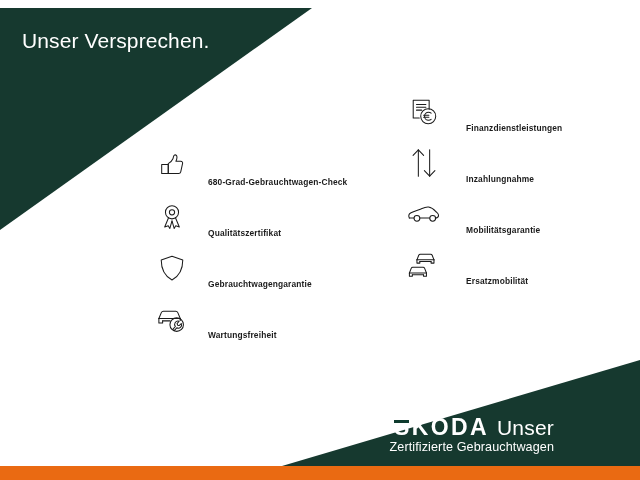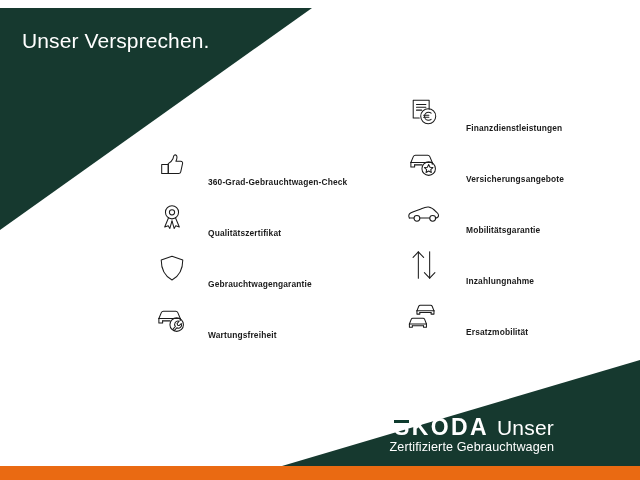--- a/index.html
+++ b/index.html
@@ -150,21 +150,21 @@
 
   <div class="feature-col" id="col-left">
 
     <div class="feature-row">
       <span class="feature-icon">
         <svg width="30" height="30" viewBox="0 0 32 32" fill="none" stroke="#1b1b1b" stroke-width="1.1" stroke-linejoin="round" stroke-linecap="round">
           <path d="M12 13.5 C12 13.5 15.5 11.5 17 8.2 C17.8 6.4 17.4 4.6 18.8 4.2 C20.3 3.8 21.4 5.1 21.3 7 C21.2 8.9 20.2 11 20.2 11 L25.4 11 C26.8 11 27.6 12.1 27.3 13.3 L25.3 22.2 C25.05 23.3 24.2 24 23.1 24 L12 24 Z"></path>
           <rect x="5" y="14.4" width="7" height="9.6"></rect>
         </svg>
       </span>
-      <span class="feature-label">360-Grad-Gebrauchtwagen-Check</span>
+      <span class="feature-label">680-Grad-Gebrauchtwagen-Check</span>
     </div>
 
     <div class="feature-row">
       <span class="feature-icon">
         <svg width="30" height="30" viewBox="0 0 32 32" fill="none" stroke="#1b1b1b" stroke-width="1.1" stroke-linejoin="round" stroke-linecap="round">
           <circle cx="16" cy="11" r="7"></circle>
           <circle cx="16" cy="11" r="2.8"></circle>
           <path d="M12.2 17 L8.2 26.6 L12 25.4 L13.7 28.2 L16 20.2"></path>
           <path d="M19.8 17 L23.8 26.6 L20 25.4 L18.3 28.2 L16 20.2"></path>
         </svg>
@@ -206,57 +206,43 @@
           <path d="M4.5 3.5 L21.5 3.5 L21.5 13 M4.5 3.5 L4.5 22.5 L11 22.5"></path>
           <path d="M8 8 L18 8 M8 11 L18 11 M8 14 L13.5 14"></path>
           <circle cx="20.5" cy="20.5" r="8"></circle>
           <path d="M23.6 17.2 C22.9 16.6 21.9 16.2 20.8 16.2 C18.5 16.2 16.6 18.1 16.6 20.5 C16.6 22.9 18.5 24.8 20.8 24.8 C21.9 24.8 22.9 24.4 23.6 23.8"></path>
           <path d="M15.6 19.4 L21.2 19.4 M15.6 21.6 L21.2 21.6"></path>
         </svg>
       </span>
       <span class="feature-label">Finanzdienstleistungen</span>
     </div>
 
-    <div class="feature-row">
-      <span class="feature-icon">
-        <svg width="32" height="30" viewBox="0 0 34 32" fill="none" stroke="#1b1b1b" stroke-width="1.1" stroke-linejoin="round" stroke-linecap="round">
-          <path d="M3 15.5 L5.6 9.2 C6 8.3 6.8 7.8 7.8 7.8 L21 7.8 C22 7.8 22.8 8.3 23.2 9.2 L25.8 15.5"></path>
-          <path d="M3 15.5 L25.8 15.5"></path>
-          <path d="M3 15.5 L3 20.2 L7 20.2 L7 18"></path>
-          <path d="M25.8 15.5 L25.8 17.3"></path>
-          <path d="M7 18 L15 18"></path>
-          <circle cx="22" cy="22" r="7.2"></circle>
-          <path d="M22 17.6 L23.4 20.5 L26.5 20.9 L24.2 23 L24.8 26.1 L22 24.6 L19.2 26.1 L19.8 23 L17.5 20.9 L20.6 20.5 Z"></path>
-        </svg>
-      </span>
-      <span class="feature-label">Versicherungsangebote</span>
+
+    <div class="feature-row">
+      <span class="feature-icon">
+        <svg width="30" height="32" viewBox="0 0 30 34" fill="none" stroke="#1b1b1b" stroke-width="1.1" stroke-linejoin="round" stroke-linecap="round">
+          <path d="M9 31 L9 3"></path>
+          <path d="M3.4 9 L9 3 L14.6 9"></path>
+          <path d="M21 3 L21 31"></path>
+          <path d="M15.4 25 L21 31 L26.6 25"></path>
+        </svg>
+      </span>
+      <span class="feature-label">Inzahlungnahme</span>
     </div>
 
     <div class="feature-row">
       <span class="feature-icon">
         <svg width="34" height="22" viewBox="0 0 36 22" fill="none" stroke="#1b1b1b" stroke-width="1.1" stroke-linejoin="round" stroke-linecap="round">
           <path d="M2.5 15.2 C1.6 13.4 2 11.1 3.8 10 C6.6 8.3 10 7.6 13.4 6.2 C16.6 4.9 19.4 3.2 22.8 3.6 C26 4 28.4 6 30.6 8.4 C31.8 9.7 33.4 10.5 33.4 12.4 C33.4 14 32.2 15.2 30.6 15.2"></path>
           <path d="M2.5 15.2 L7.4 15.2 M13.6 15.2 L24 15.2 M30.6 15.2 L30 15.2"></path>
           <circle cx="10.5" cy="15.6" r="3.1"></circle>
           <circle cx="27.2" cy="15.6" r="3.1"></circle>
         </svg>
       </span>
       <span class="feature-label">Mobilitätsgarantie</span>
-    </div>
-
-    <div class="feature-row">
-      <span class="feature-icon">
-        <svg width="30" height="32" viewBox="0 0 30 34" fill="none" stroke="#1b1b1b" stroke-width="1.1" stroke-linejoin="round" stroke-linecap="round">
-          <path d="M9 31 L9 3"></path>
-          <path d="M3.4 9 L9 3 L14.6 9"></path>
-          <path d="M21 3 L21 31"></path>
-          <path d="M15.4 25 L21 31 L26.6 25"></path>
-        </svg>
-      </span>
-      <span class="feature-label">Inzahlungnahme</span>
     </div>
 
     <div class="feature-row">
       <span class="feature-icon">
         <svg width="34" height="32" viewBox="0 0 36 34" fill="none" stroke="#1b1b1b" stroke-width="1.1" stroke-linejoin="round" stroke-linecap="round">
           <g transform="translate(9,1)">
             <path d="M1.5 10.5 L3.4 5.6 C3.7 4.9 4.3 4.5 5.1 4.5 L16 4.5 C16.8 4.5 17.4 4.9 17.7 5.6 L19.6 10.5"></path>
             <path d="M1.5 10.5 L19.6 10.5"></path>
             <path d="M1.5 10.5 L1.5 14 L4.6 14 L4.6 12.3"></path>
             <path d="M19.6 10.5 L19.6 14 L16.5 14 L16.5 12.3"></path>

